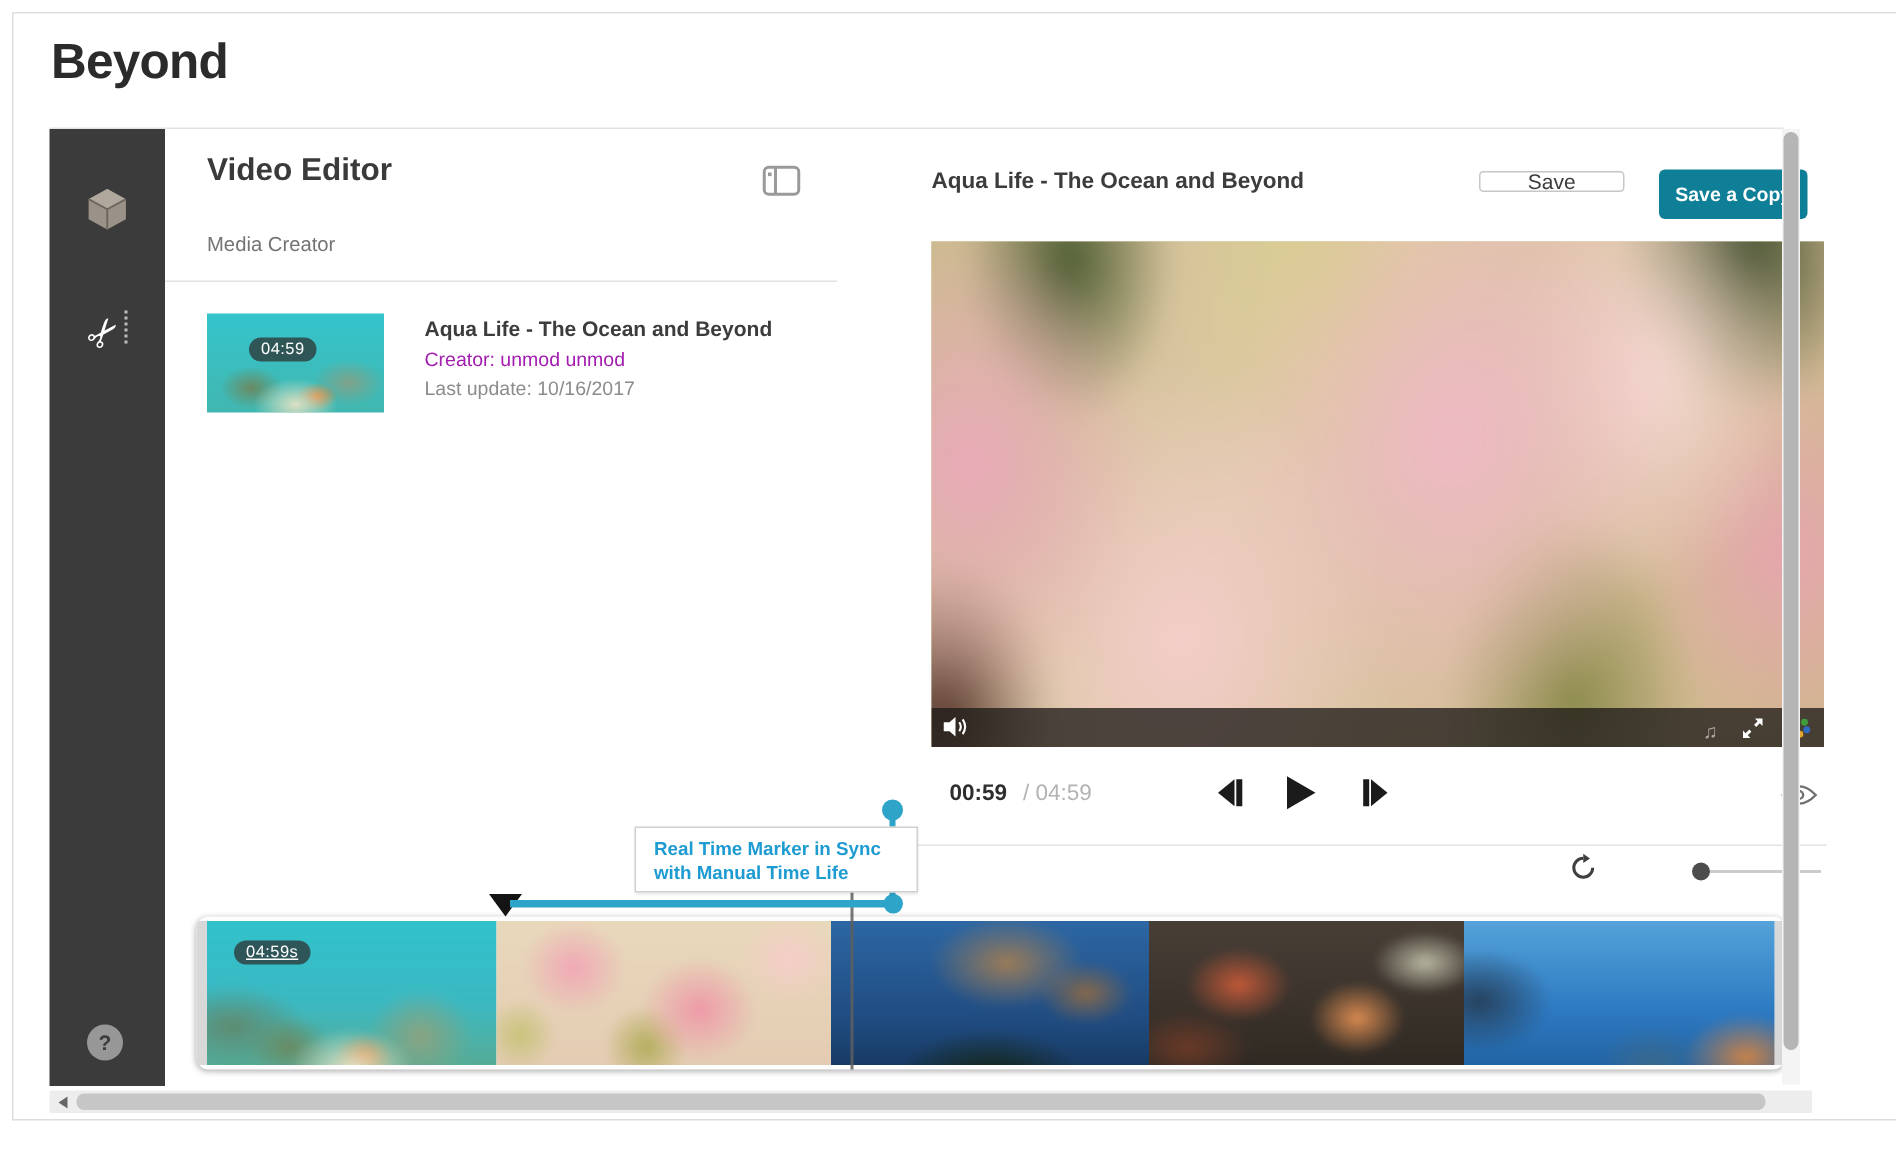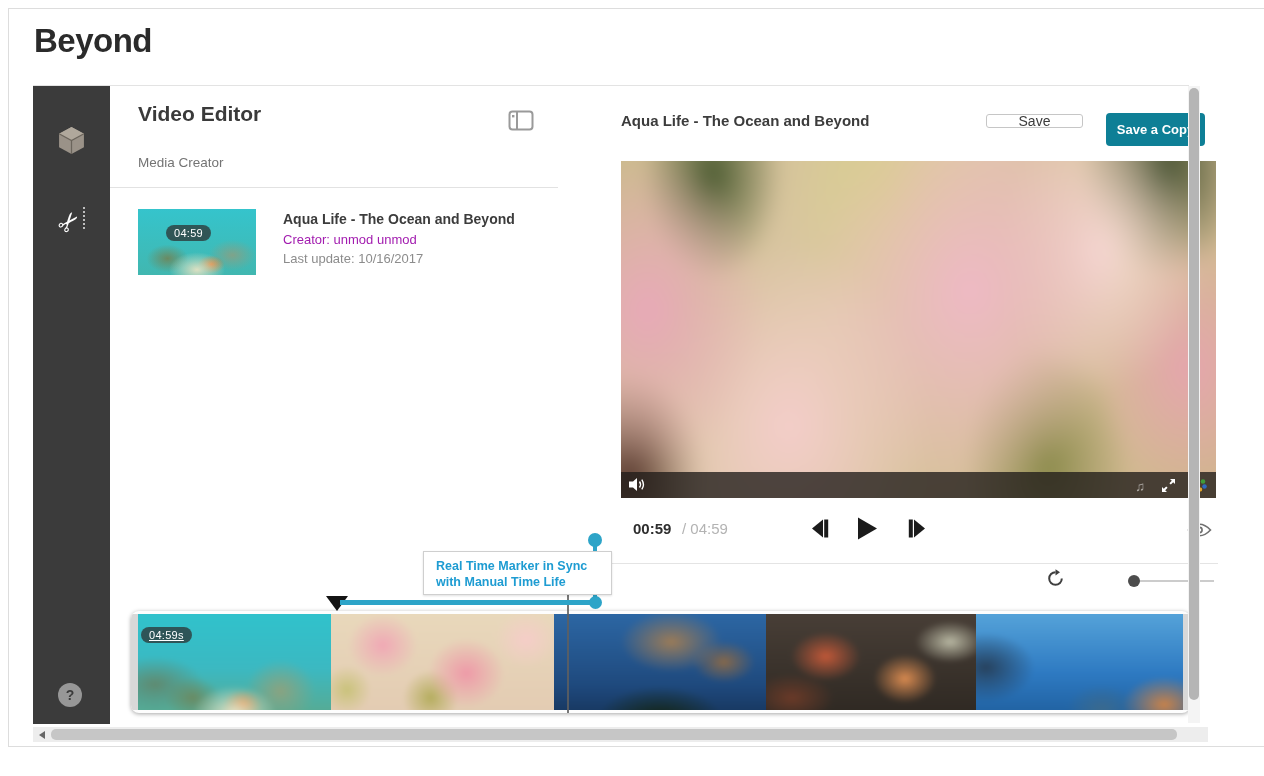--- a/index.html
+++ b/index.html
@@ -109,21 +109,21 @@
       radial-gradient(50px 35px at 30% 45%, #c05838, rgba(192,88,56,0) 70%),
       radial-gradient(45px 35px at 65% 65%, #d88a50, rgba(216,138,80,0) 70%),
       radial-gradient(50px 30px at 85% 32%, #b8b7a2, rgba(184,183,162,0) 70%),
       radial-gradient(60px 35px at 15% 82%, #6a3a28, rgba(106,58,40,0) 70%),
       linear-gradient(180deg,#4a4038 0%,#2e2822 100%);}
   .seg5 .art{background:
       radial-gradient(70px 50px at 8% 55%, #27425e, rgba(39,66,94,0) 70%),
       radial-gradient(60px 40px at 88% 88%, #c8824a, rgba(200,130,74,0) 70%),
       radial-gradient(50px 35px at 60% 92%, #3a6a8e, rgba(58,106,142,0) 70%),
       linear-gradient(180deg,#5aa8dc 0%,#2e7ac2 60%,#1f5f9e 100%);}
-  .tl-badge{left:3px;top:13px;z-index:5;text-decoration:underline;}
+  .tl-badge{left:18px;top:13px;z-index:5;text-decoration:underline;}
 
   
   .playhead-tri{position:absolute;left:326px;top:596px;width:0;height:0;z-index:45;cursor:grab;
       border-left:11px solid transparent;border-right:11px solid transparent;border-top:15px solid #141414;}
   .marker-line{position:absolute;left:567px;top:563px;width:2px;height:150px;background:#5f5f5f;opacity:.85;z-index:44;}
 
   
   .ann{z-index:50;}
   .ann-vline{position:absolute;left:593px;top:540px;width:4px;height:62px;background:#2da4c8;}
   .ann-hline{position:absolute;left:340px;top:600px;width:257px;height:5px;background:#2da4c8;}

